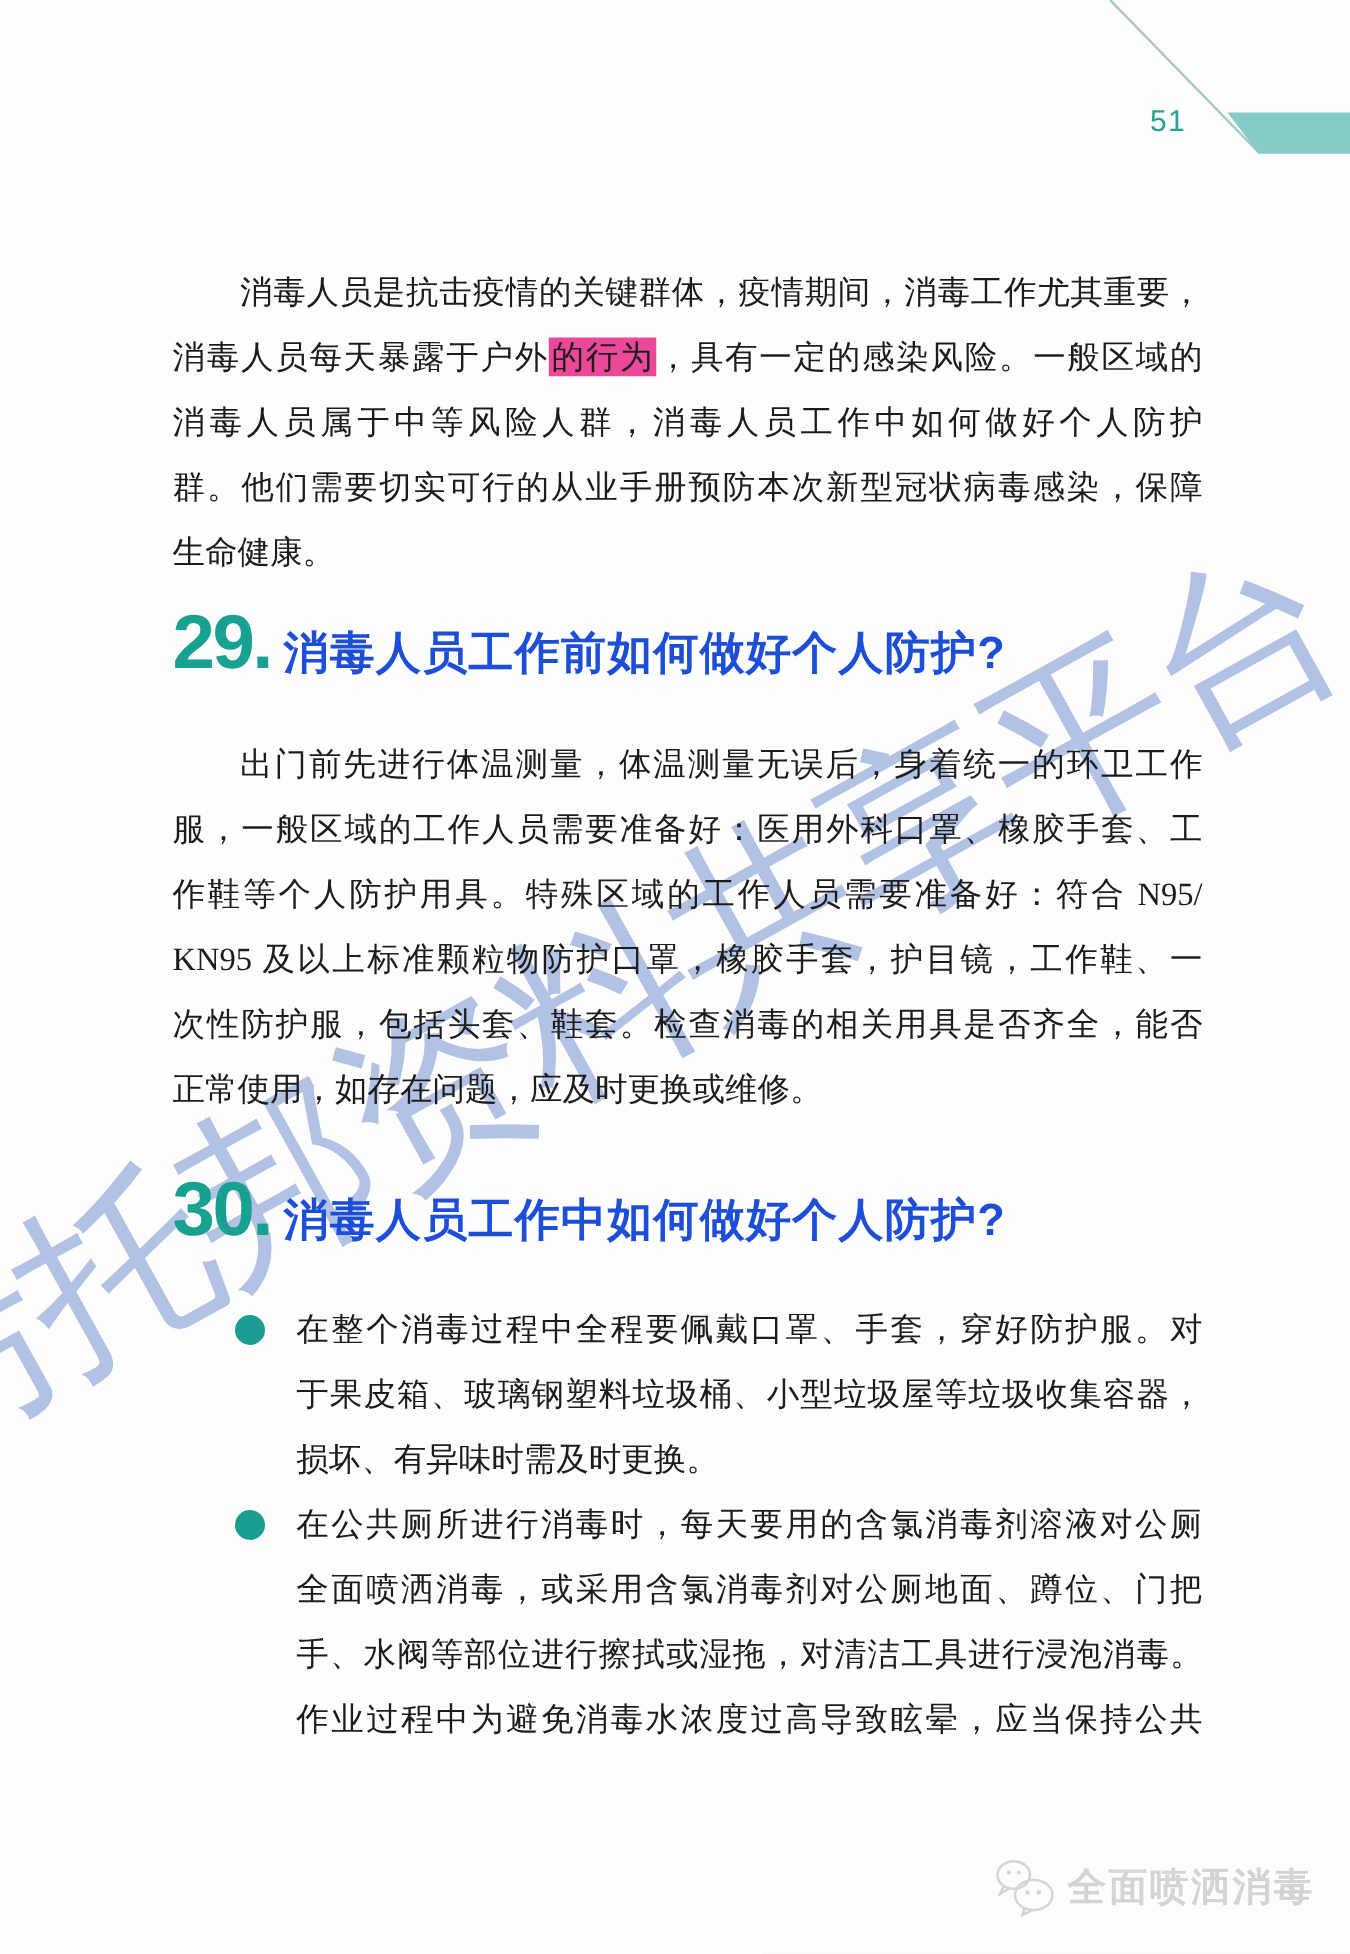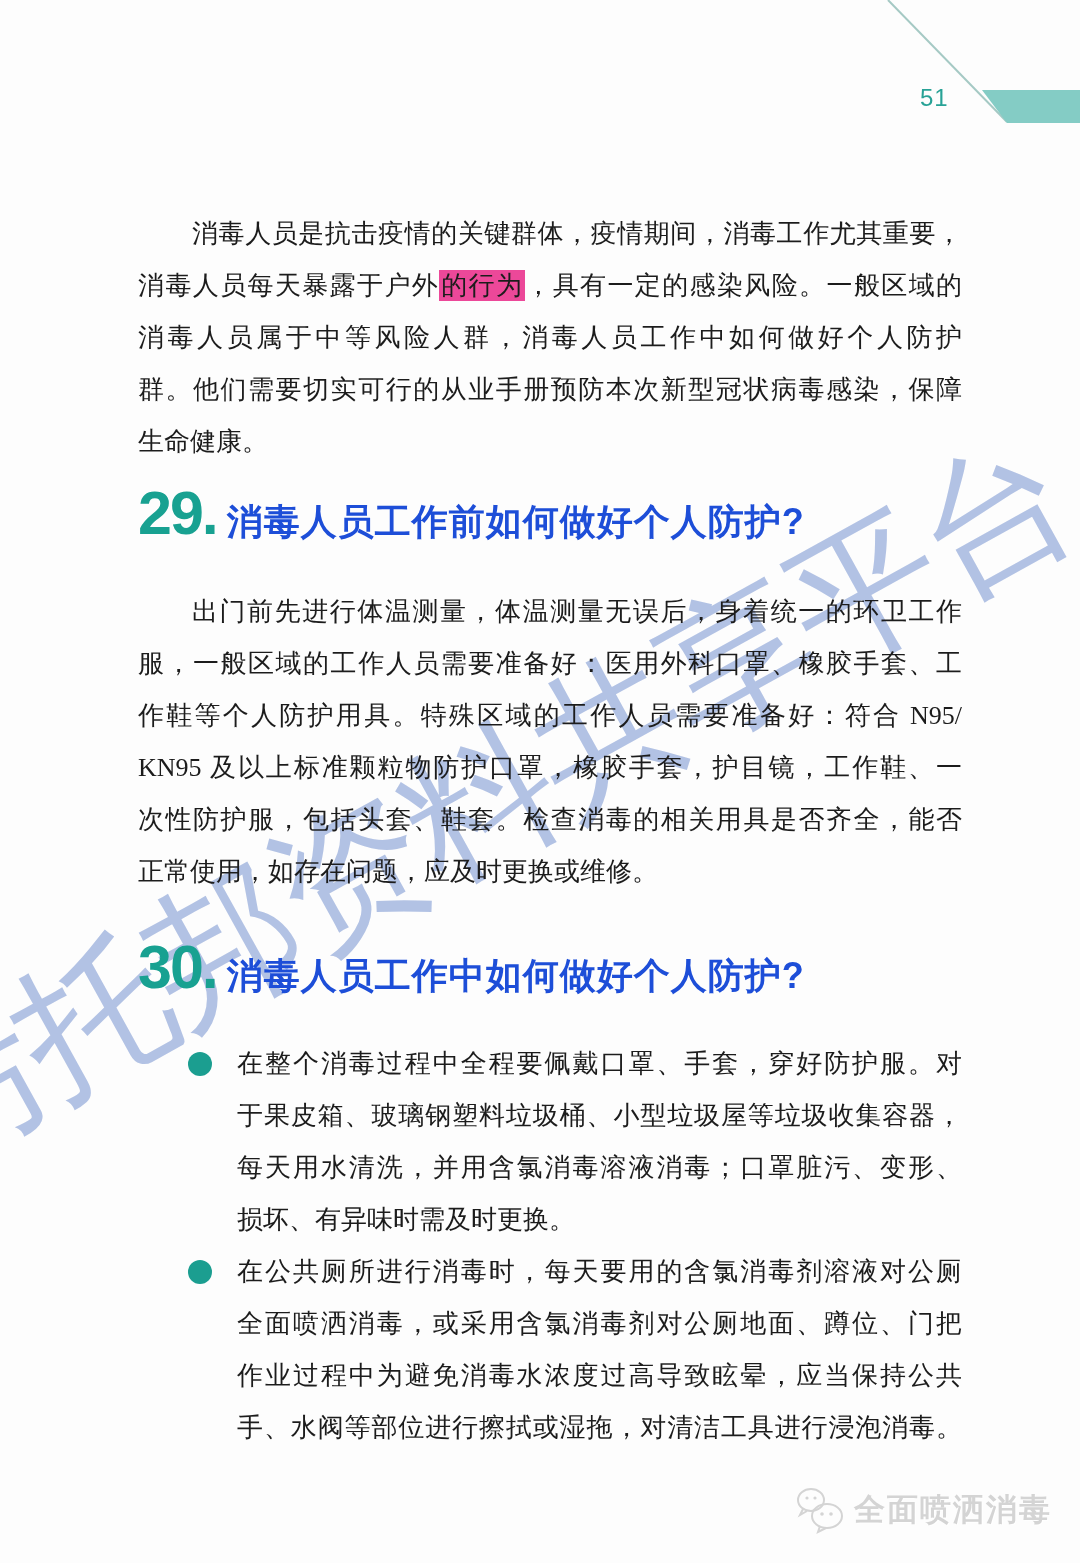--- a/index.html
+++ b/index.html
@@ -113,32 +113,31 @@
       <span class="section-title">消毒人员工作中如何做好个人防护?</span>
     </div>
 
     <div class="bullets" style="top:1038px;">
 
       <div class="bullet-item">
         <div class="bullet-dot"></div>
         <div class="bullet-lines">
           <div class="tline">在整个消毒过程中全程要佩戴口罩、手套，穿好防护服。对</div>
           <div class="tline">于果皮箱、玻璃钢塑料垃圾桶、小型垃圾屋等垃圾收集容器，</div>
-          <div class="tline">每天用水清洗，并用含氯消毒溶液消毒；口罩脏污、变形、</div>
           <div class="tline last">损坏、有异味时需及时更换。</div>
         </div>
       </div>
 
       <div class="bullet-item">
         <div class="bullet-dot"></div>
         <div class="bullet-lines">
           <div class="tline">在公共厕所进行消毒时，每天要用的含氯消毒剂溶液对公厕</div>
           <div class="tline">全面喷洒消毒，或采用含氯消毒剂对公厕地面、蹲位、门把</div>
+          <div class="tline">手、水阀等部位进行擦拭或湿拖，对清洁工具进行浸泡消毒。</div>
           <div class="tline">作业过程中为避免消毒水浓度过高导致眩晕，应当保持公共</div>
-          <div class="tline">手、水阀等部位进行擦拭或湿拖，对清洁工具进行浸泡消毒。</div>
         </div>
       </div>
 
     </div>
   </div>
 
   <div class="footer-brand">
     <svg width="52" height="48" viewBox="0 0 52 48" aria-hidden="true">
       <g fill="none" stroke="#d4d4d4" stroke-width="2">
         <ellipse cx="17" cy="14" rx="13" ry="11"></ellipse>

